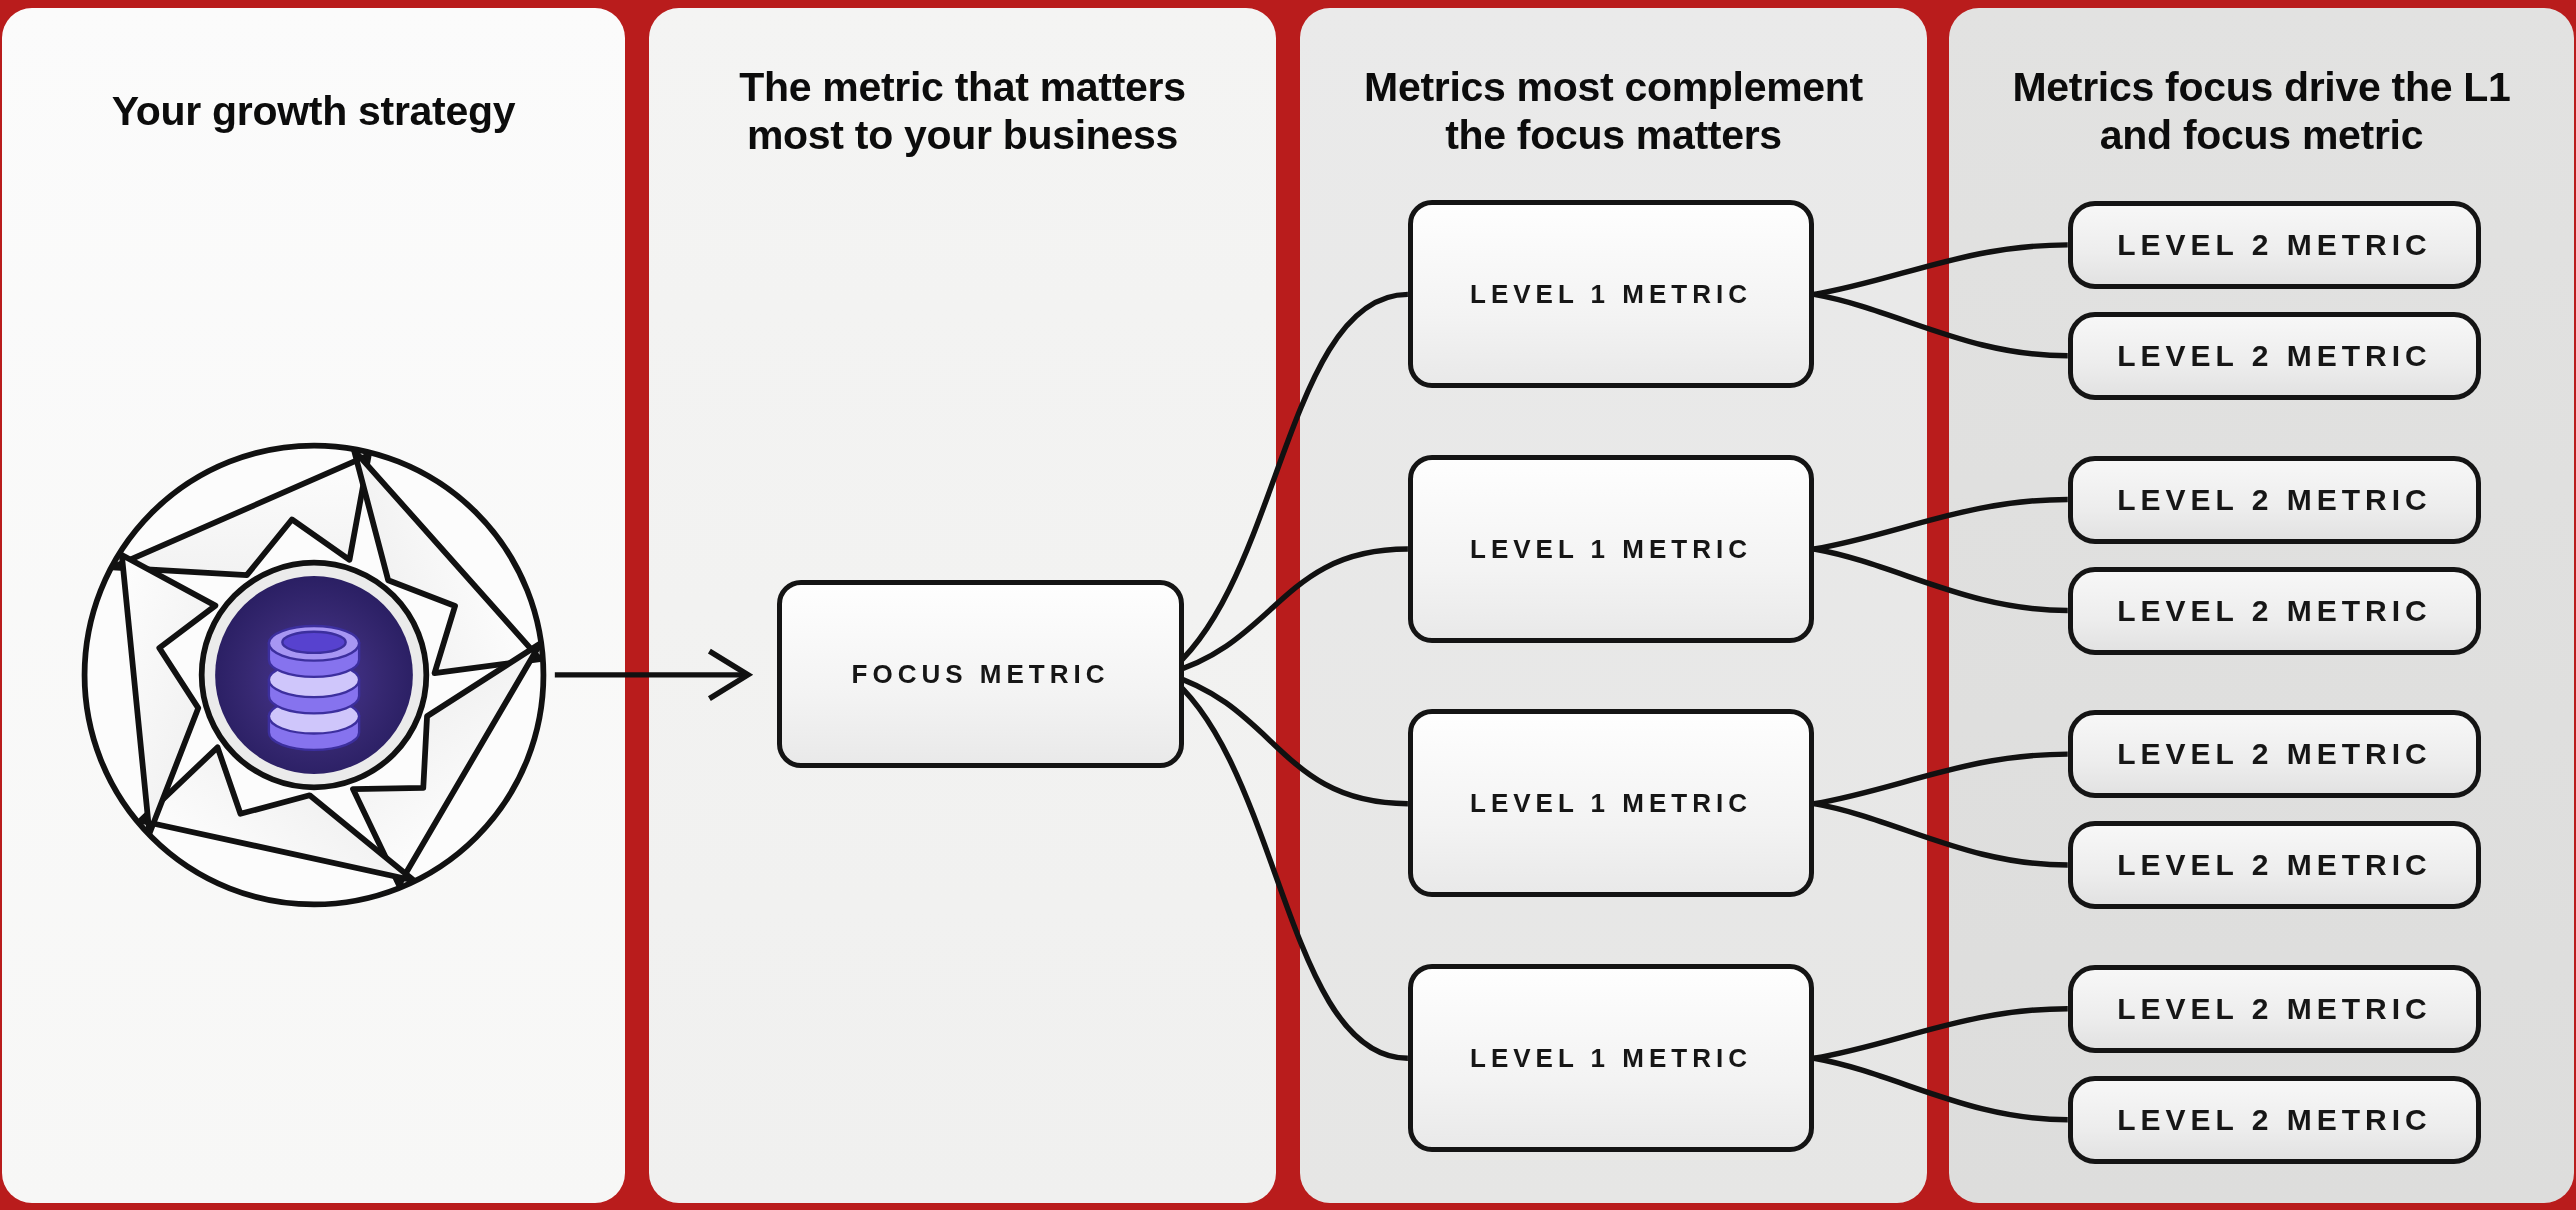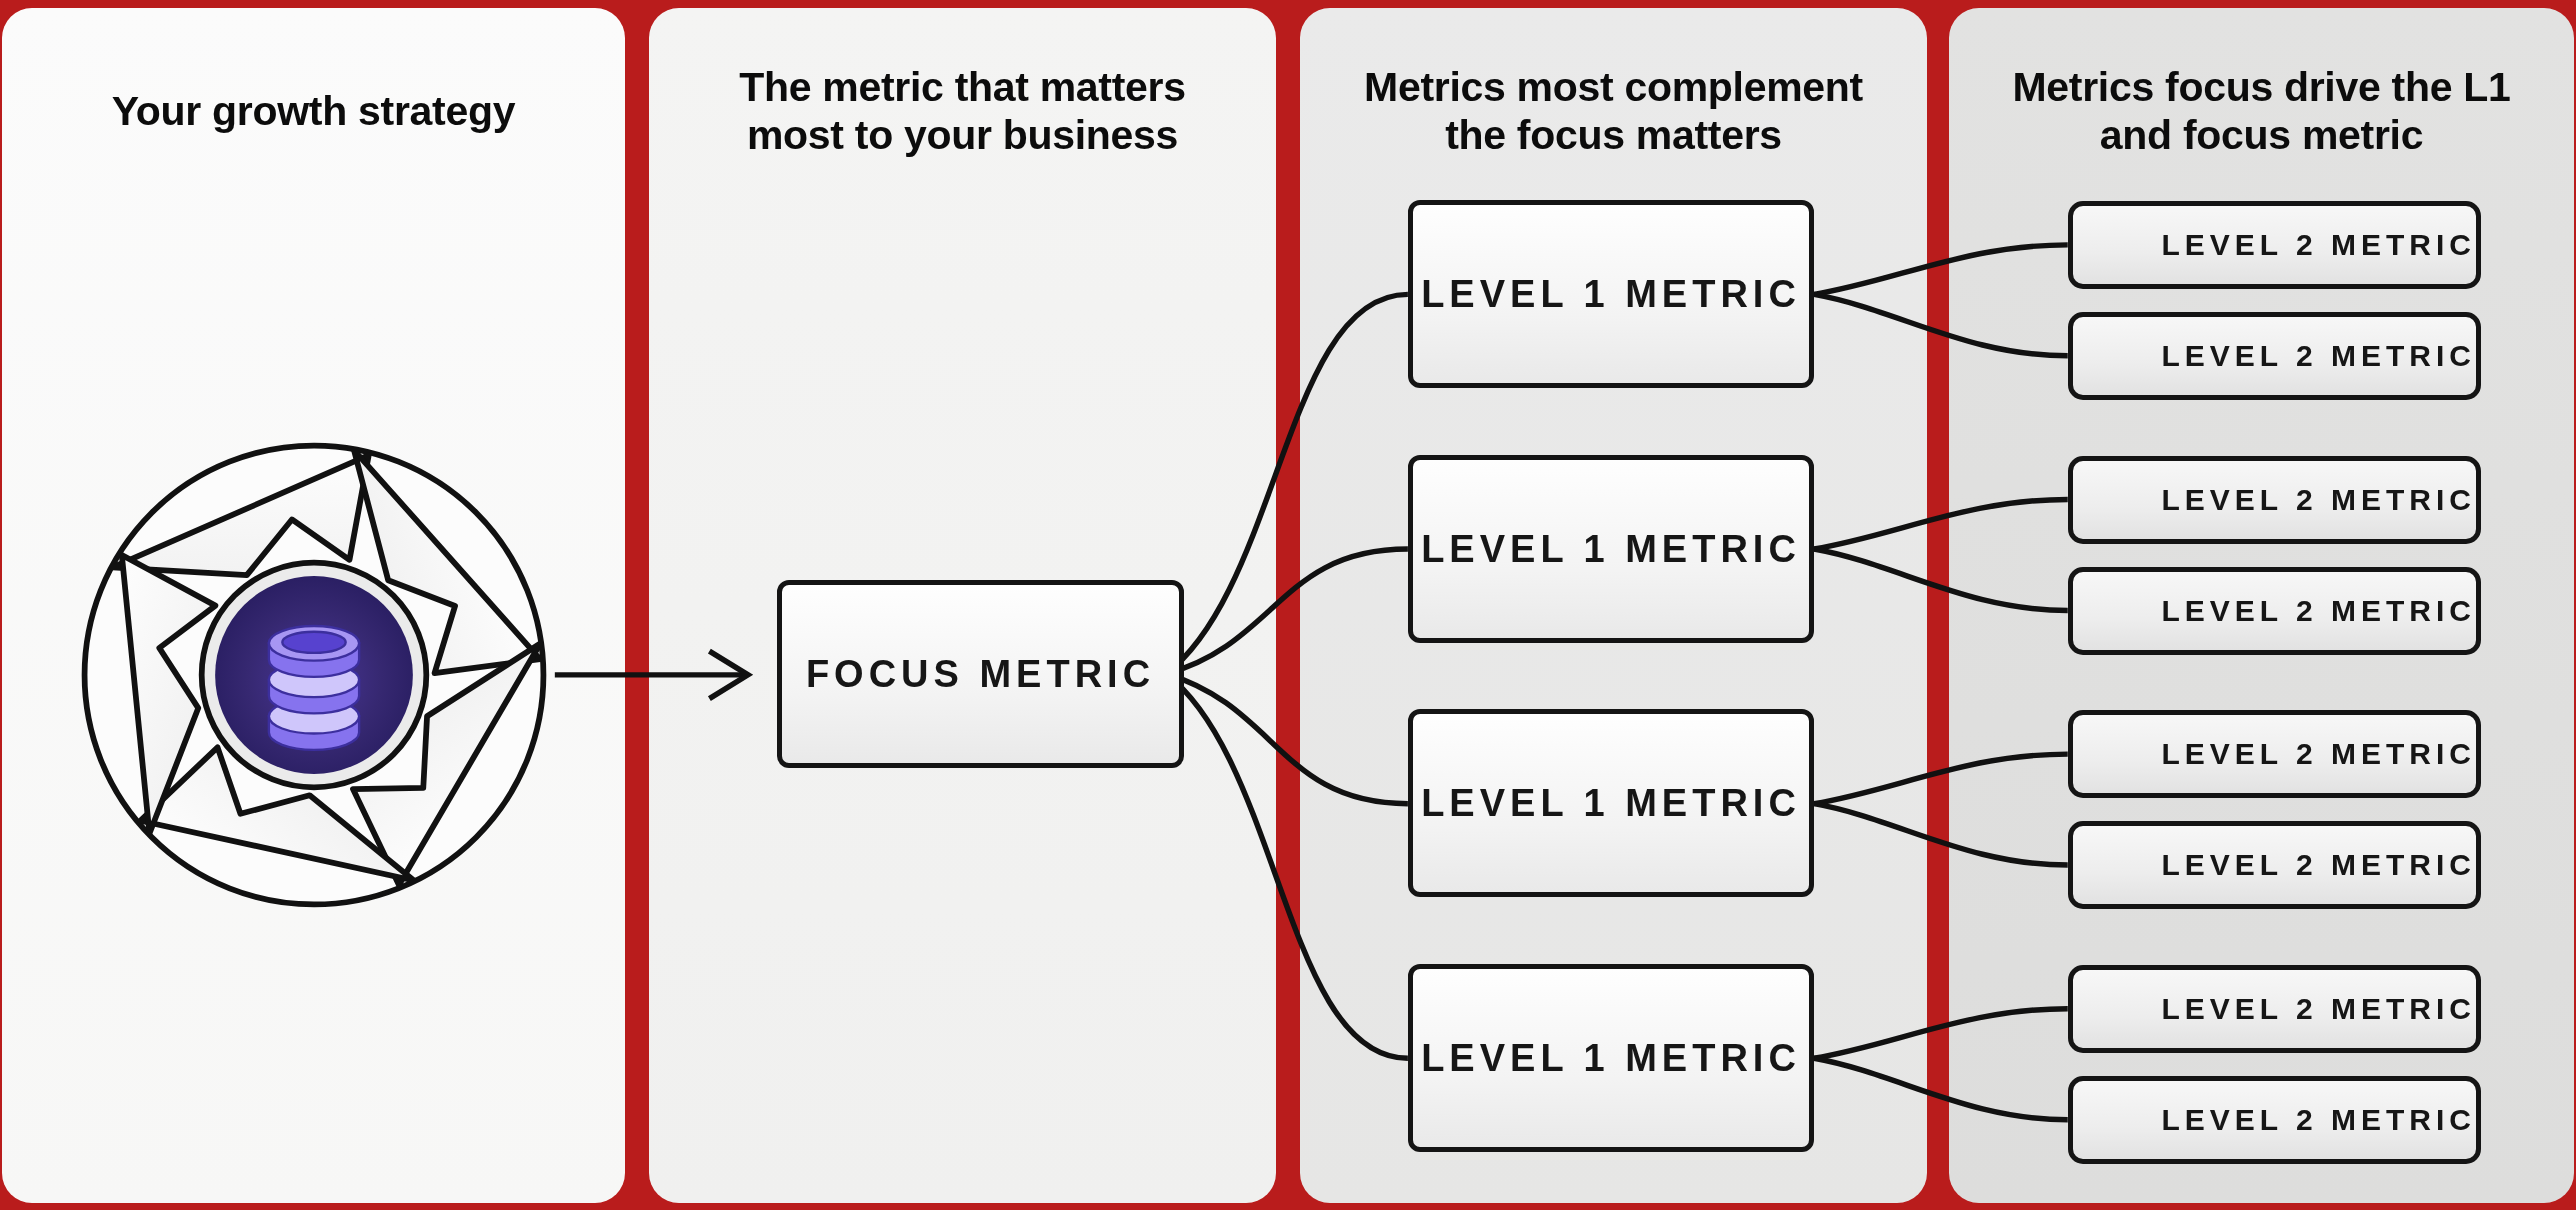--- a/index.html
+++ b/index.html
@@ -21,29 +21,29 @@
     position:absolute;left:0;width:100%;top:55px;
     text-align:center;color:#0c0c0c;
     font-size:41px;line-height:48px;font-weight:700;letter-spacing:-0.3px;
   }
   #panel-1 .panel-title{top:79px;}
   .title-line{display:block;}
   .node{
     position:absolute;z-index:3;box-sizing:border-box;
     display:flex;align-items:center;justify-content:center;
     background:linear-gradient(180deg,#fefefe 0%,#f3f3f3 62%,#e9e9e9 100%);
-    border:5px solid #141414;border-radius:12px;
-    color:#161616;font-size:38px;font-weight:700;letter-spacing:5px;
+    border:5px solid #141414;border-radius:24px;
+    color:#161616;font-size:26px;font-weight:700;letter-spacing:5px;
     text-align:center;white-space:nowrap;
   }
   .node-focus{left:759px;top:580px;width:407px;height:188px;margin-left:18px;}
   .node-l1{left:1408px;width:406px;height:188px;}
   #l1-0{top:200px;} #l1-1{top:455px;} #l1-2{top:709px;} #l1-3{top:964px;}
-  .node-l2{left:2068px;width:413px;height:88px;border-radius:15px;font-size:30px;
-    background:linear-gradient(180deg,#f7f7f7 0%,#ededed 60%,#e2e2e2 100%);justify-content:flex-end;}
+  .node-l2{left:2068px;width:413px;height:88px;border-radius:27px;font-size:30px;
+    background:linear-gradient(180deg,#f7f7f7 0%,#ededed 60%,#e2e2e2 100%);}
   #l2-0{top:201px;} #l2-1{top:312px;}
   #l2-2{top:456px;} #l2-3{top:567px;}
   #l2-4{top:710px;} #l2-5{top:821px;}
   #l2-6{top:965px;} #l2-7{top:1076px;}
   #connector-layer{position:absolute;left:0;top:0;z-index:2;}
   #growth-icon{position:absolute;left:74px;top:435px;z-index:3;}
   .wire{stroke:#111;stroke-width:5.5;fill:none;}
 </style>
 </head>
 <body>

